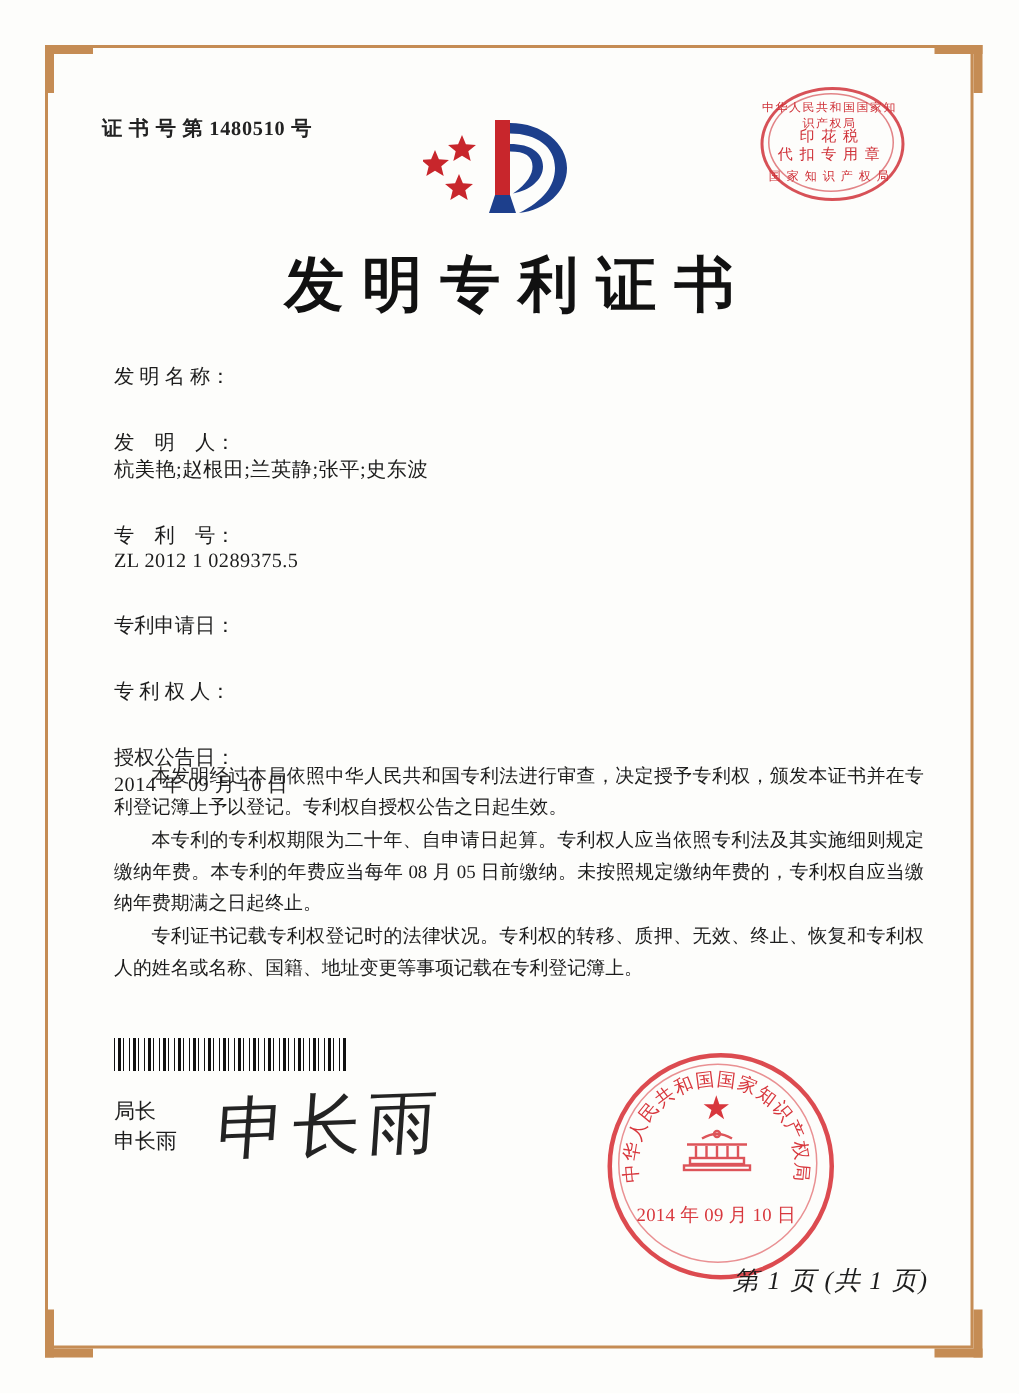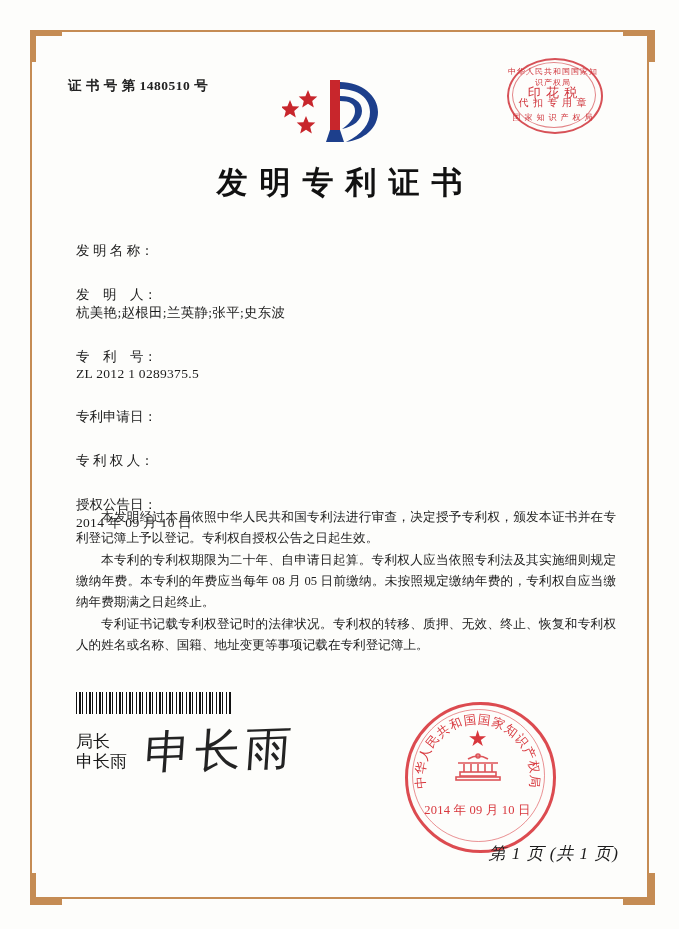--- a/index.html
+++ b/index.html
@@ -94,39 +94,39 @@
     color: #cf3138;
     font-size: 8px;
     letter-spacing: 1px;
     font-family: "Liberation Serif", serif;
   }
   .stamp-top .st-arc-top {
     top: 8px;
     font-size: 8px;
     transform: scaleY(0.95);
   }
-  .stamp-top .st-mid1 { top: 26px; font-size: 13px; }
+  .stamp-top .st-mid1 { top: 26px; font-size: 10px; }
   .stamp-top .st-mid2 { top: 38px; font-size: 10px; }
   .stamp-top .st-arc-bot { top: 54px; font-size: 8px; }
 
   
   .emblem {
     position: absolute;
     left: 222px; top: 20px;
     width: 122px; height: 78px;
   }
   .emblem svg { display: block; }
 
   
   .main-title {
     position: absolute;
     left: 0; top: 110px;
     width: 559px;
     text-align: center;
-    font-size: 31px;
+    font-size: 40px;
     font-weight: bold;
     letter-spacing: 12px;
     color: #111;
     font-family: "DejaVu Serif", "Liberation Serif", serif;
     text-indent: 12px;
   }
 
   
   .fields {
     position: absolute;
@@ -181,21 +181,21 @@
       #fff 5px, #fff 6px,
       #111 6px, #111 7px,
       #fff 7px, #fff 10px
     );
   }
 
   
   .sig-block {
     position: absolute;
     left: 16px; top: 680px;
-    font-size: 17px;
+    font-size: 14px;
     line-height: 20px;
     color: #1c1c1c;
   }
   .sig-hand {
     position: absolute;
     left: 85px; top: 668px;
     font-size: 46px;
     color: #111;
     font-family: "DejaVu Serif", serif;
     letter-spacing: 4px;

